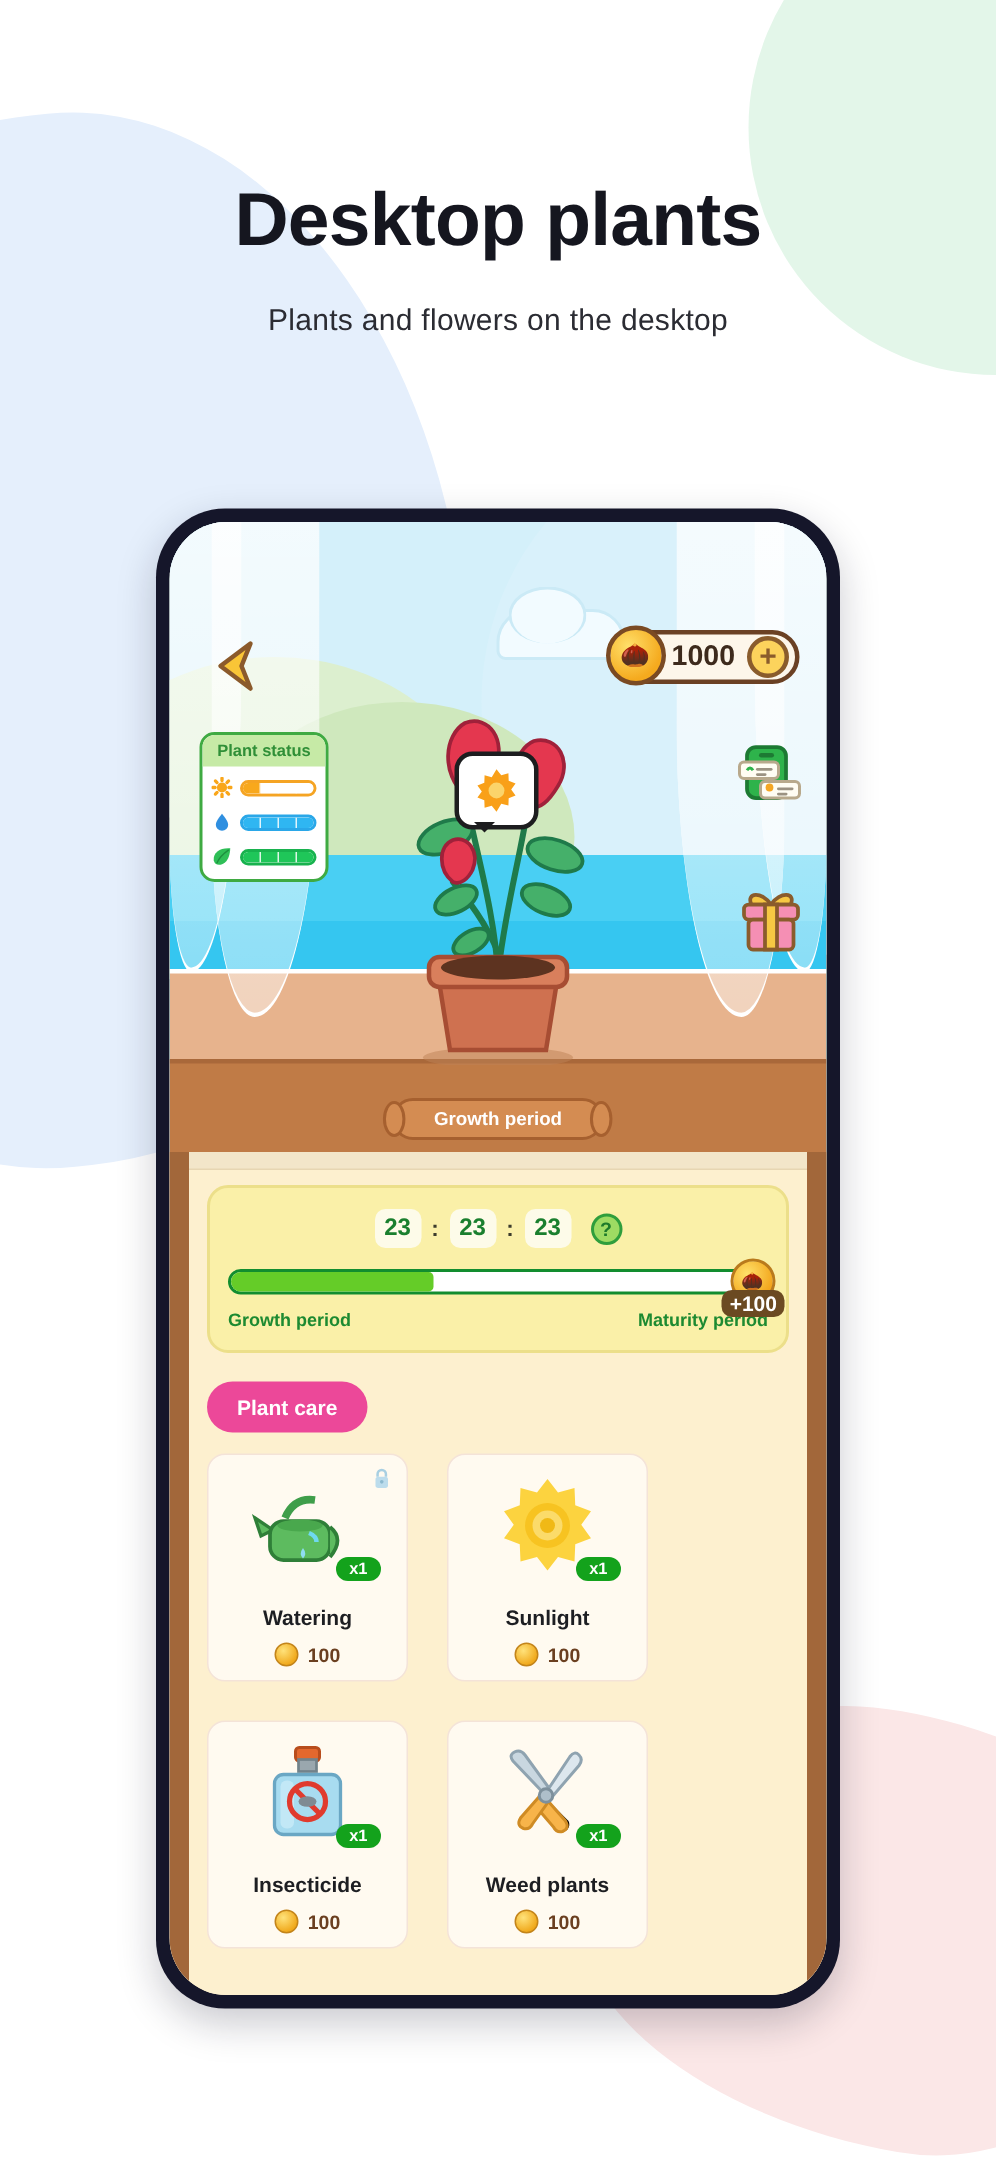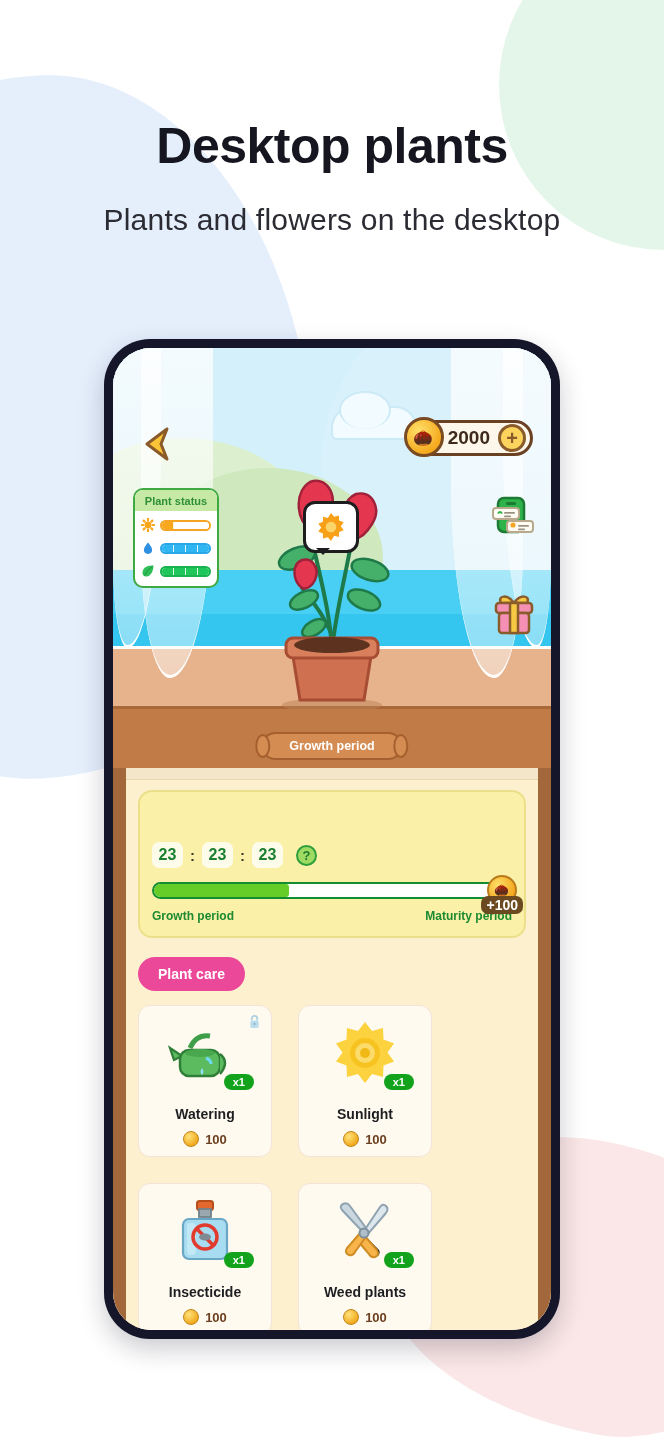--- a/index.html
+++ b/index.html
@@ -42,21 +42,21 @@
 
   
   .headings { position: absolute; left: 0; top: 0; width: 664px; text-align: center; }
   .title {
     margin-top: 117px;
     font-size: 50px; font-weight: bold;
     color: #15161f; letter-spacing: -0.5px;
   }
   .subtitle {
     margin-top: 28px;
-    font-size: 30px; font-weight: 400;
+    font-size: 20px; font-weight: 400;
     color: #2b2c33; letter-spacing: 0.2px;
   }
 
   
   #phone {
     position: absolute;
     left: 104px; top: 339px;
     width: 456px; height: 1000px;
     background: #15162a;
     border-radius: 46px;
@@ -249,21 +249,21 @@
     border-bottom: 1px solid #e7d6b2;
   }
 
   
   .timer-card {
     position: relative;
     margin-top: 8px;
     background: #faf0a8; border: 2px solid #ecdf8a;
     border-radius: 14px; padding: 14px 12px 13px;
   }
-  .timer-row { display: flex; align-items: center; justify-content: flex-start; gap: 7px; margin-top: 36px; }
+  .timer-row { display: flex; align-items: center; justify-content: center; gap: 7px; }
   .tbox {
     background: #fdfbe9; border-radius: 7px;
     min-width: 31px; padding: 4px 6px;
     font-size: 16px; font-weight: bold; color: #1a7f2e; text-align: center;
   }
   .tsep { font-size: 15px; font-weight: bold; color: #3c3c2c; }
   .help-btn {
     width: 21px; height: 21px; border-radius: 50%;
     background: #9edb63; border: 2px solid #2f9e3c;
     color: #1d7a2a; font-size: 13px; font-weight: bold;
@@ -375,21 +375,21 @@
         <div class="curtain right2"></div>
 
         <div class="back-arrow">
           <svg viewBox="0 0 30 36" width="30" height="36">
             <path d="M26 3 L6 18 L26 33 L20 18 Z" fill="#f9c537" stroke="#8b5a2b" stroke-width="3" stroke-linejoin="round"></path>
           </svg>
         </div>
 
         <div class="coin-bar">
           <div class="coin-big">🌰</div>
-          <div class="coin-amount">2000</div>
+          <div class="coin-amount">1000</div>
           <div class="coin-plus">+</div>
         </div>
 
         <div class="status-panel">
           <div class="status-head">Plant status</div>
           <div class="status-rows">
             <div class="status-row">
               <span class="status-icon">
                 <svg viewBox="0 0 14 14" width="14" height="14">
                     <circle cx="7" cy="7" r="3.4" fill="#f9a61a"></circle>

